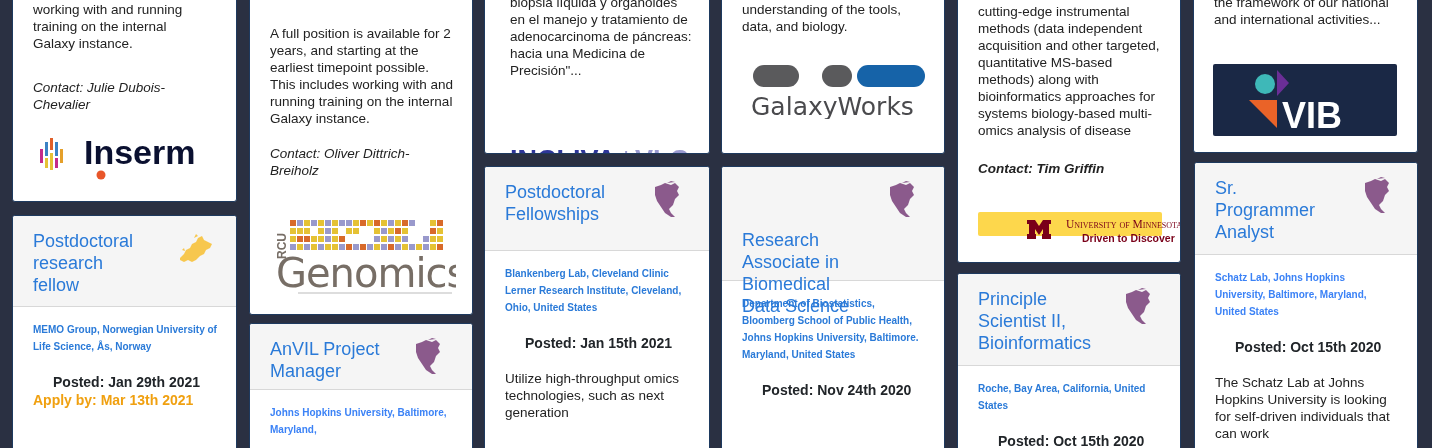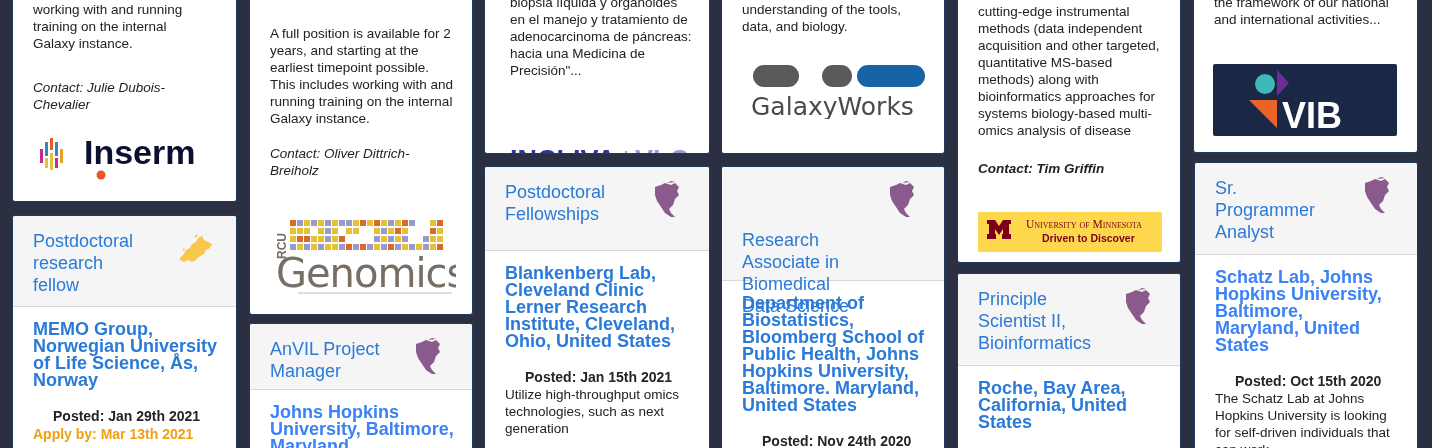--- a/index.html
+++ b/index.html
@@ -12,25 +12,25 @@
     .card-header {
       background: #f5f5f5; border-bottom: 1px solid #d8d8d8;
       padding: 14px 20px 24px 20px; position: relative;
     }
     .card-title {
       color: #2a7ad8; font-size: 18px; line-height: 22px; font-weight: 400;
       width: 130px; display: block; text-decoration: none;
     }
     .region-icon { position: absolute; top: 12px; right: 22px; width: 42px; height: 42px; }
     .card-body { padding: 14px 20px 0 20px; font-size: 13.5px; line-height: 17px; }
-    .org { color: #2a7ad8; font-weight: 700; font-size: 18px; line-height: 17px; display: block; }
+    .org { color: #2a7ad8; font-weight: 700; font-size: 10px; line-height: 17px; display: block; }
     .org.dark { color: #3b82f6; }
     .posted { font-weight: 700; font-size: 14px; line-height: 18px; margin-top: 18px; padding-left: 20px; }
     .apply { font-weight: 700; font-size: 14px; line-height: 18px; color: #f0a010; }
-    .desc { font-size: 13.5px; line-height: 17px; margin-top: 0; color: #222; }
+    .desc { font-size: 13.5px; line-height: 17px; margin-top: 18px; color: #222; }
     .contact { font-style: italic; font-size: 13.5px; line-height: 17px; margin-top: 18px; color: #222; }
     .logo { position: absolute; }
   </style>
 </head>
 <body>
 
 <div class="card" style="left:12px; top:-10px; width:225px; height:212px;">
   <div class="card-body" style="padding-top:0;">
     <div class="desc" style="margin-top:0; position:absolute; top:-7px; left:20px; width:190px;">possible. This includes<br>working with and running<br>training on the internal<br>Galaxy instance.</div>
     <div class="contact" style="position:absolute; top:88px; left:20px; width:170px; margin-top:0;">Contact: Julie Dubois-Chevalier</div>
@@ -220,21 +220,21 @@
     <a class="org" style="width:185px;">Department of Biostatistics, Bloomberg School of Public Health, Johns Hopkins University, Baltimore. Maryland, United States</a>
     <div class="posted">Posted: Nov 24th 2020</div>
   </div>
 </div>
 
 <div class="card" style="left:957px; top:-10px; width:224px; height:273px;">
   <div class="card-body" style="padding-top:0;">
     <div class="desc" style="margin-top:0; position:absolute; top:12px; left:20px; width:190px;">cutting-edge instrumental methods (data independent acquisition and other targeted, quantitative MS-based methods) along with bioinformatics approaches for systems biology-based multi-omics analysis of disease</div>
     <div class="contact" style="position:absolute; top:169px; left:20px; margin-top:0;font-weight:bold;">Contact: Tim Griffin</div>
   </div>
-  <div class="logo" style="left:20px; top:221px; width:184px; height:40px; background:#fdd74c; border-radius:2px;">
+  <div class="logo" style="left:20px; top:221px; width:184px; height:24px; background:#fdd74c; border-radius:2px;padding-left:40px;">
     <svg width="184" height="36" viewBox="0 0 184 36">
       <path d="M9 8 L17 8 L21 14 L25 8 L33 8 L33 12 L31 12 L31 22 L33 22 L33 27 L24 27 L24 22 L25 22 L25 17 L21 23 L17 17 L17 22 L18 22 L18 27 L9 27 L9 22 L11 22 L11 12 L9 12 Z" fill="#7a0019"></path>
       <text x="48" y="16" font-family="Liberation Serif, serif" font-size="11.5" fill="#7a0019" style="font-variant: small-caps;">University of Minnesota</text>
       <text x="64" y="30" font-family="Liberation Sans, sans-serif" font-size="10.5" font-weight="700" fill="#7a0019">Driven to Discover</text>
     </svg>
   </div>
 </div>
 
 <div class="card" style="left:957px; top:273px; width:224px; height:190px;">
   <div class="card-header" style="height:92px;">

